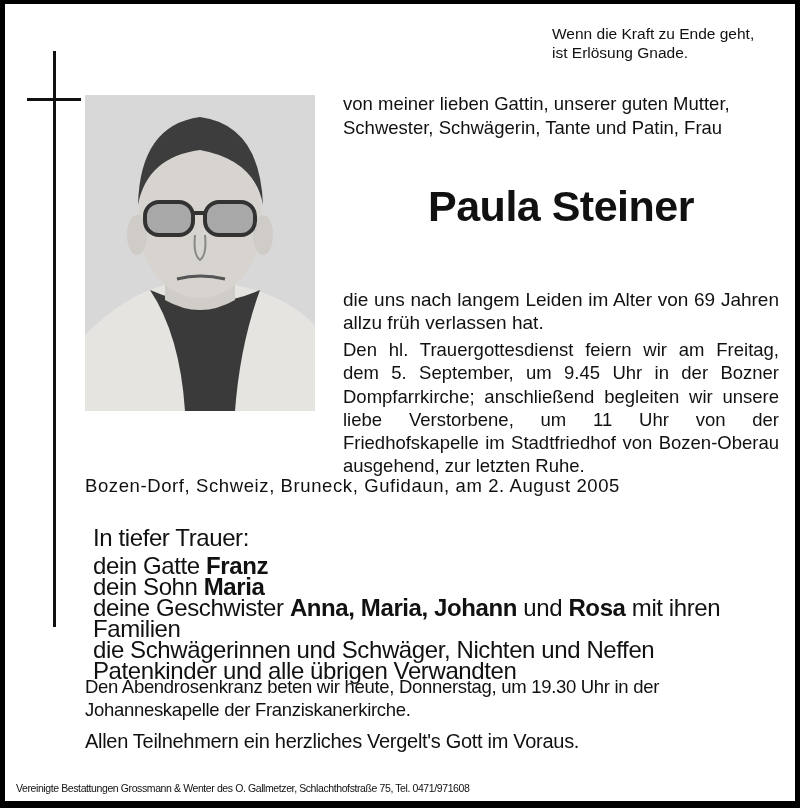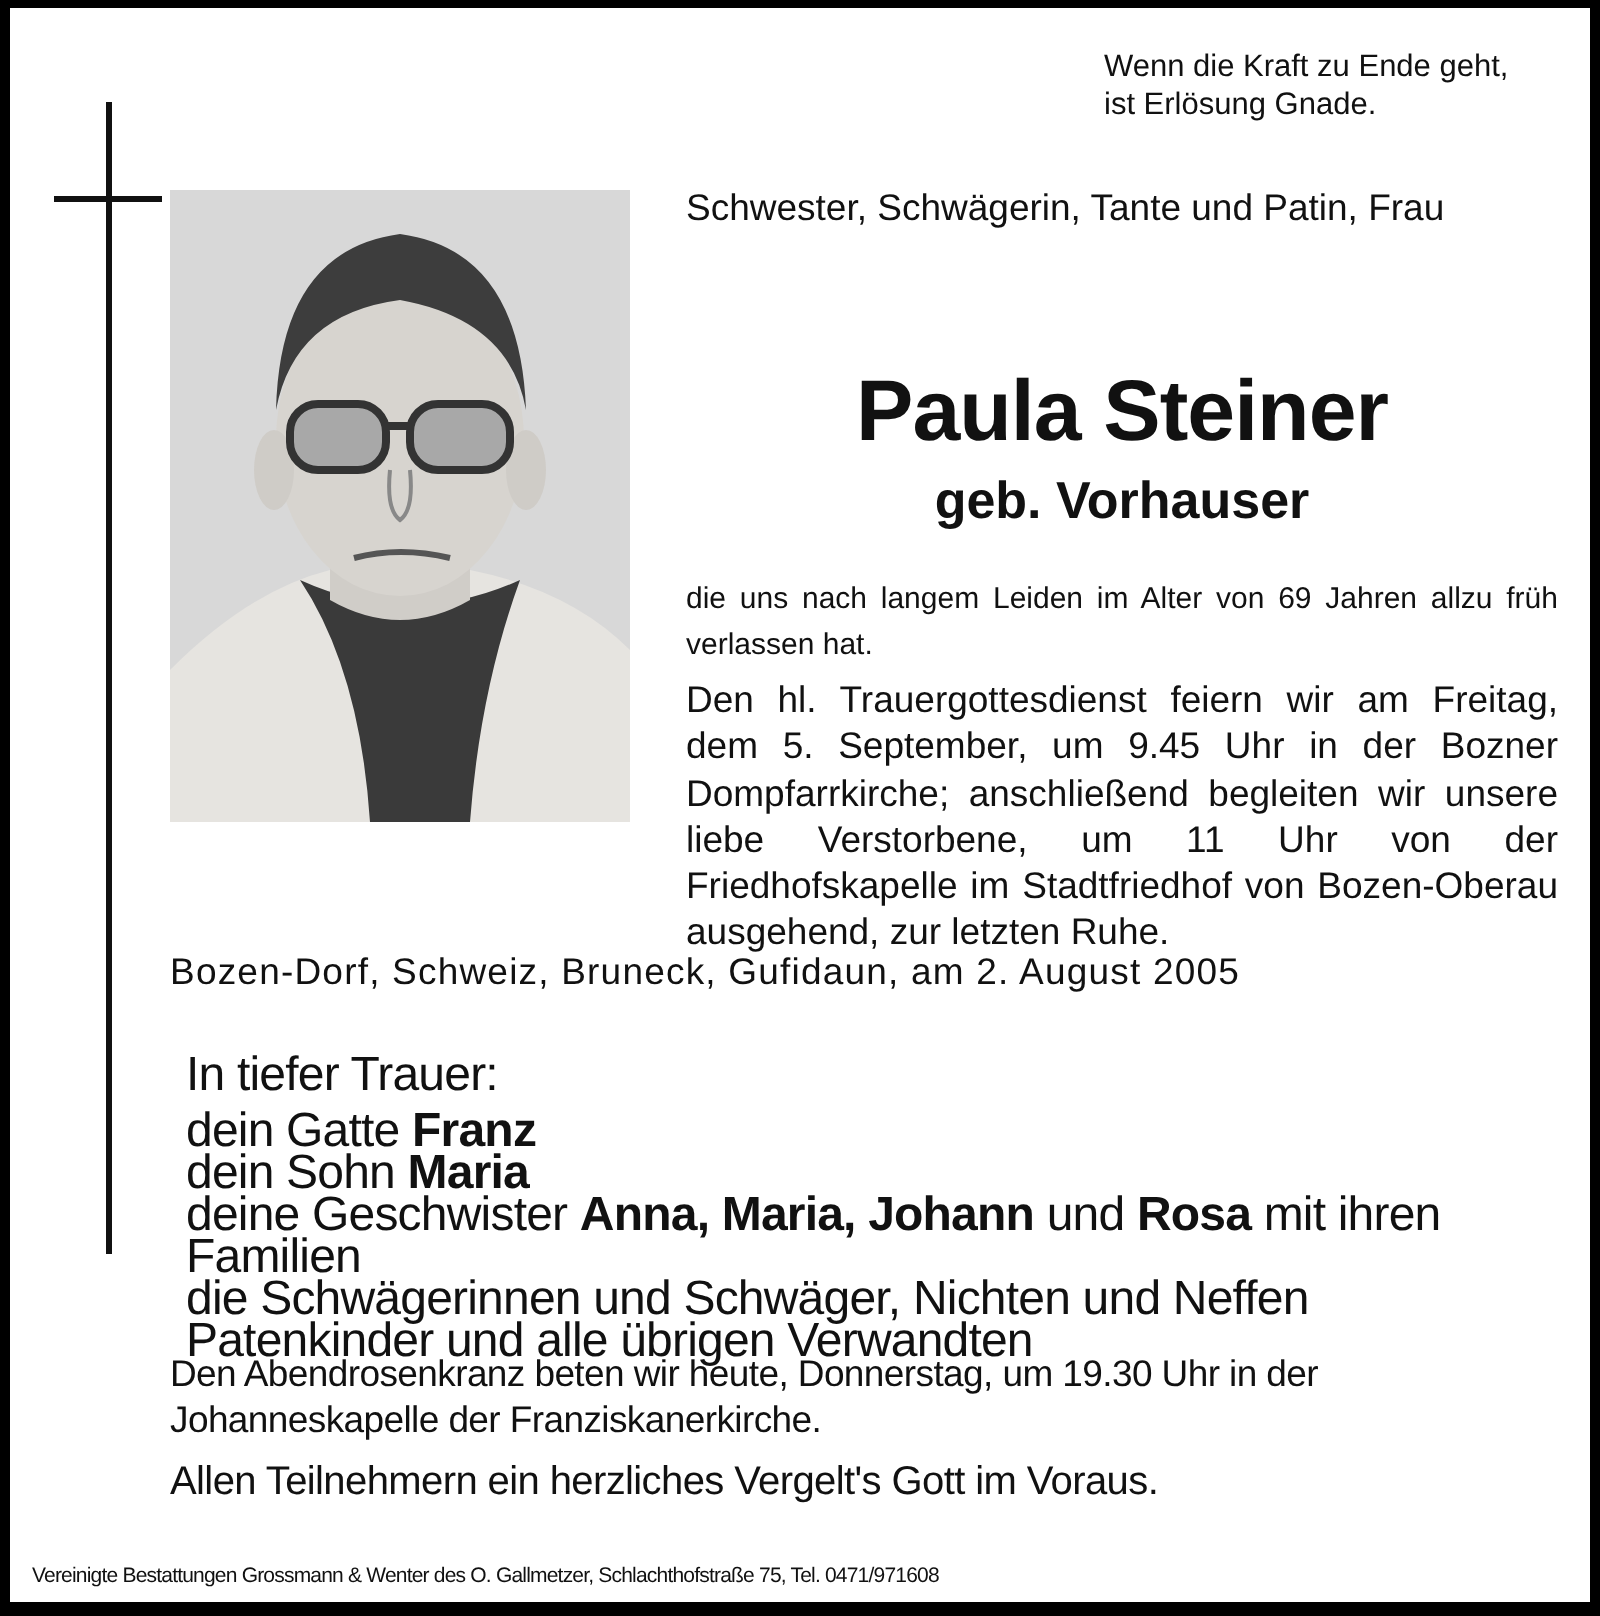--- a/index.html
+++ b/index.html
@@ -23,21 +23,21 @@
   }
   .name {
     position: absolute; left: 338px; top: 176px; width: 436px; text-align: center;
     font-size: 43px; font-weight: bold; line-height: 52px; letter-spacing: -0.5px;
   }
   .maiden {
     position: absolute; left: 338px; top: 230px; width: 436px; text-align: center;
     font-size: 26px; font-weight: bold; line-height: 32px;
   }
   .body1 {
-    position: absolute; left: 338px; top: 284px; width: 436px; font-size: 15px; line-height: 23px;
+    position: absolute; left: 338px; top: 284px; width: 436px; font-size: 19px; line-height: 23px;
     text-align: justify; text-align-last: left;
   }
   .body2 {
     position: absolute; left: 338px; top: 334px; width: 436px; font-size: 18.5px; line-height: 23.3px;
     text-align: justify; text-align-last: left;
   }
   .place {
     position: absolute; left: 80px; top: 470px; font-size: 18.5px; line-height: 24px; letter-spacing: 0.6px;
   }
   .mourn {
@@ -88,25 +88,25 @@
       <rect x="60" y="107" width="48" height="33" rx="14" fill="#a8a8a8" stroke="#333" stroke-width="4"></rect>
       <rect x="120" y="107" width="50" height="33" rx="14" fill="#a8a8a8" stroke="#333" stroke-width="4"></rect>
       <line x1="108" y1="118" x2="120" y2="118" stroke="#333" stroke-width="4"></line>
 
       <path d="M110 140 Q108 160 115 165 Q122 160 120 140" fill="none" stroke="#888" stroke-width="2"></path>
       <path d="M92 184 Q115 178 140 184" fill="none" stroke="#555" stroke-width="3"></path>
     </svg>
   </div>
 
   <div class="intro">
+    <div>von meiner lieben Gattin, unserer guten Mutter,</div>
     <div>Schwester, Schwägerin, Tante und Patin, Frau</div>
   </div>
 
   <div class="name">Paula Steiner</div>
-  <div class="maiden">geb. Vorhauser</div>
 
   <div class="body1">die uns nach langem Leiden im Alter von 69 Jahren allzu früh verlassen hat.</div>
   <div class="body2">Den hl. Trauergottesdienst feiern wir am Freitag, dem 5. September, um 9.45 Uhr in der Bozner Dompfarrkirche; anschließend begleiten wir unsere liebe Verstorbene, um 11 Uhr von der Friedhofskapelle im Stadtfriedhof von Bozen-Oberau ausgehend, zur letzten Ruhe.</div>
 
   <div class="place">Bozen-Dorf, Schweiz, Bruneck, Gufidaun, am 2. August 2005</div>
 
   <div class="mourn">
     <div class="head">In tiefer Trauer:</div>
     <div>
       <span>dein Gatte</span>

